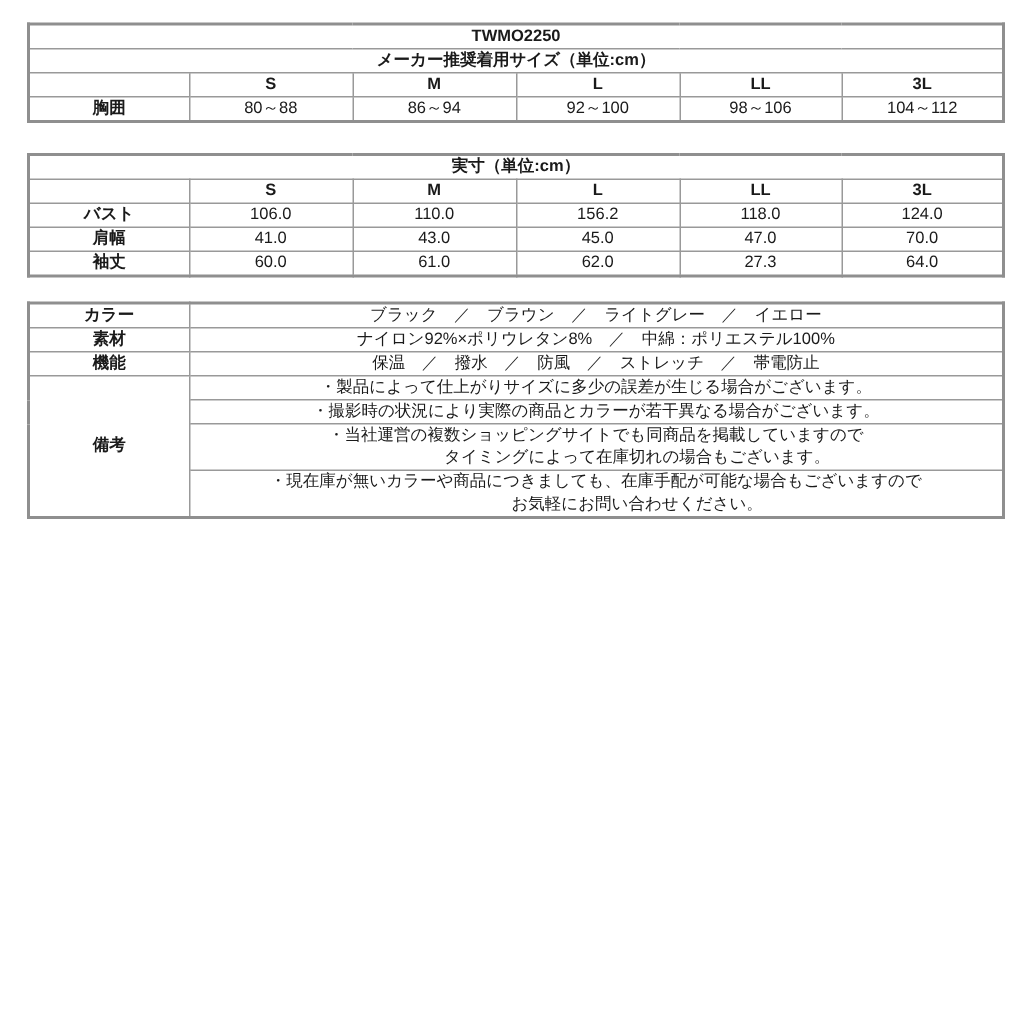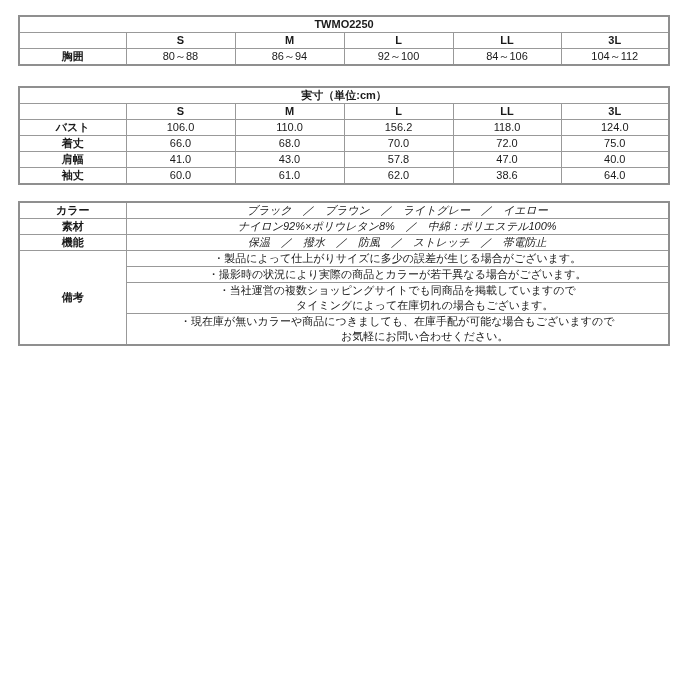--- a/index.html
+++ b/index.html
@@ -44,21 +44,20 @@
   td.hd {
     font-weight: bold;
   }
   td.lbl {
     font-weight: bold;
     background: #ebebeb;
   }
   td.val {
     text-align: left;
     padding: 0 5px;
-    font-style: italic;
   }
   td.remarks-lbl {
     vertical-align: top;
   }
   td.note-cell {
     text-align: left;
     padding: 1px 5px;
   }
   .note-line {
     line-height: 15px;
@@ -78,35 +77,38 @@
       <col style="width:107px">
         <col style="width:109px">
         <col style="width:109px">
       <col style="width:109px">
         <col style="width:108px">
         <col style="width:108px">
     </colgroup>
     <tbody>
       <tr>
         <td class="title" colspan="6">TWMO2250</td>
+      </tr>
+      <tr>
+        <td class="title" colspan="6">メーカー推奨着用サイズ（単位:cm）</td>
       </tr>
       <tr>
         <td class="lbl"></td>
         <td class="hd">S</td>
         <td class="hd">M</td>
         <td class="hd">L</td>
         <td class="hd">LL</td>
         <td class="hd">3L</td>
       </tr>
       <tr>
         <td class="lbl">胸囲</td>
         <td>80～88</td>
         <td>86～94</td>
         <td>92～100</td>
-        <td>84～106</td>
+        <td>98～106</td>
         <td>104～112</td>
       </tr>
     </tbody>
   </table>
 
   <table class="tbl t2">
     <colgroup>
       <col style="width:107px">
         <col style="width:109px">
         <col style="width:109px">
@@ -128,41 +130,33 @@
       </tr>
       <tr>
         <td class="lbl">バスト</td>
         <td>106.0</td>
         <td>110.0</td>
         <td>156.2</td>
         <td>118.0</td>
         <td>124.0</td>
       </tr>
       <tr>
-        <td class="lbl">着丈</td>
-        <td>66.0</td>
-        <td>68.0</td>
-        <td>70.0</td>
-        <td>72.0</td>
-        <td>75.0</td>
-      </tr>
-      <tr>
         <td class="lbl">肩幅</td>
         <td>41.0</td>
         <td>43.0</td>
-        <td>57.8</td>
+        <td>45.0</td>
         <td>47.0</td>
-        <td>40.0</td>
+        <td>70.0</td>
       </tr>
       <tr>
         <td class="lbl">袖丈</td>
         <td>60.0</td>
         <td>61.0</td>
         <td>62.0</td>
-        <td>38.6</td>
+        <td>27.3</td>
         <td>64.0</td>
       </tr>
     </tbody>
   </table>
 
   <table class="tbl t3">
     <colgroup>
       <col style="width:107px">
         <col style="width:543px">
     </colgroup>

